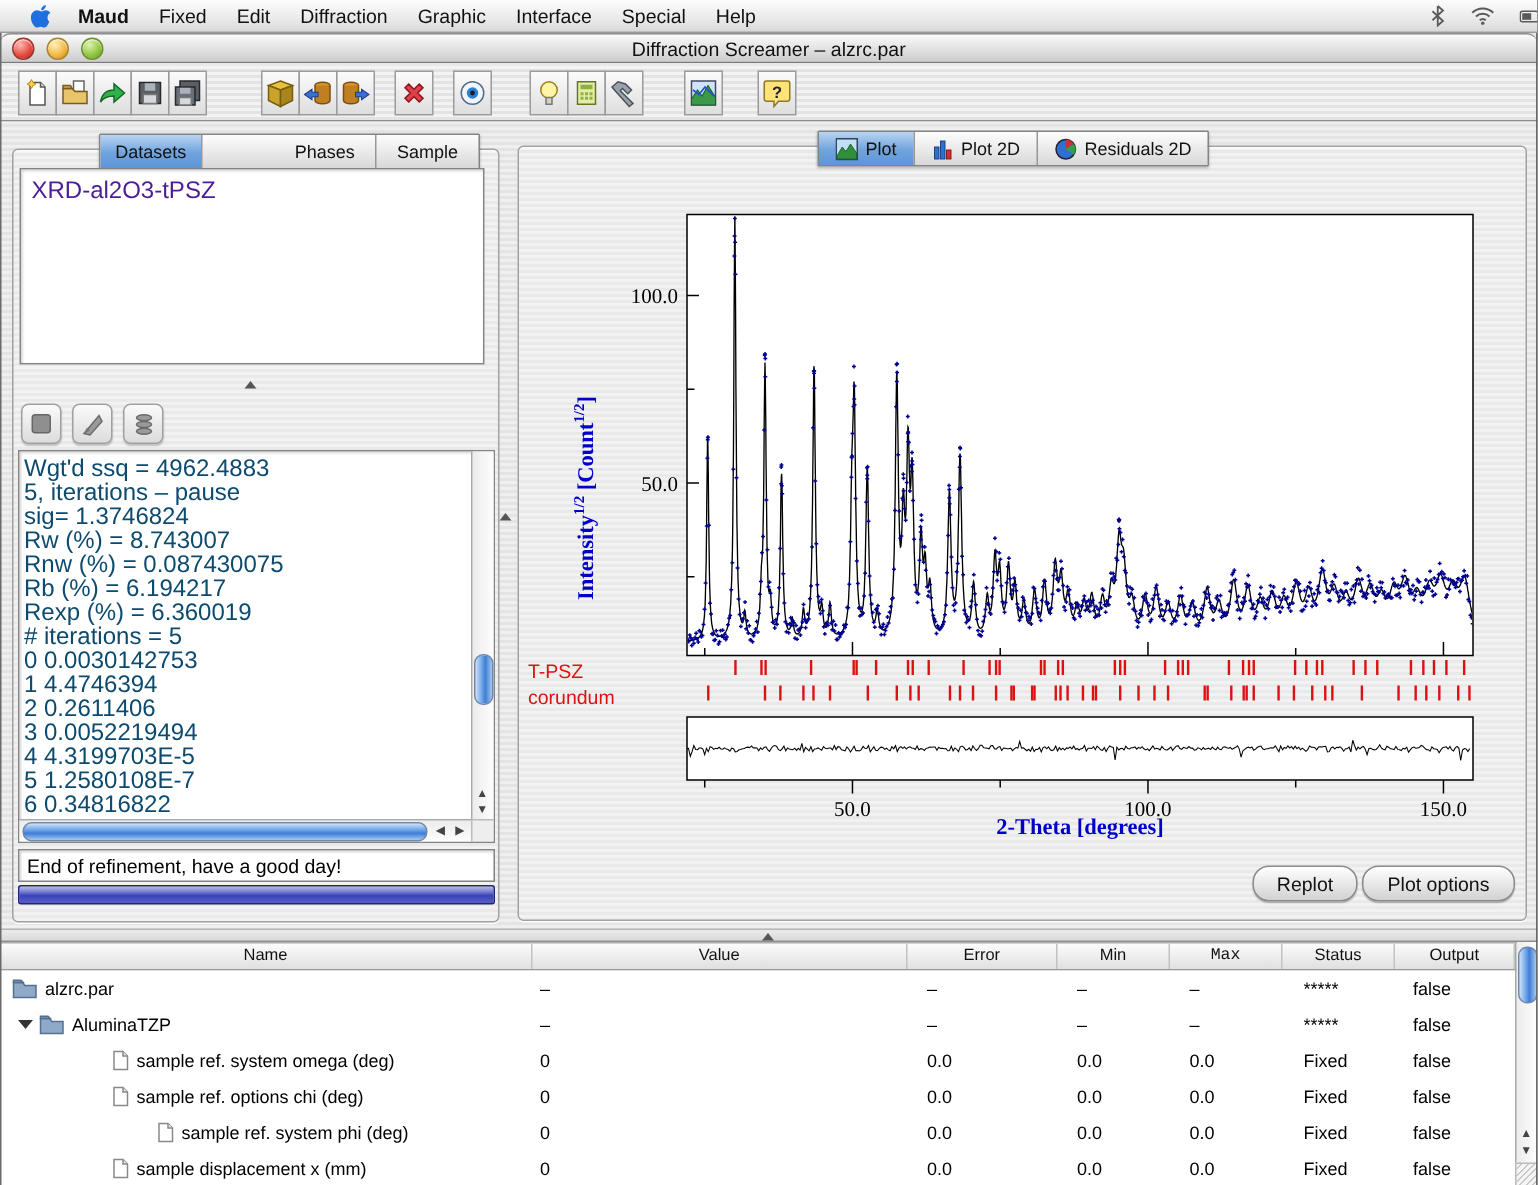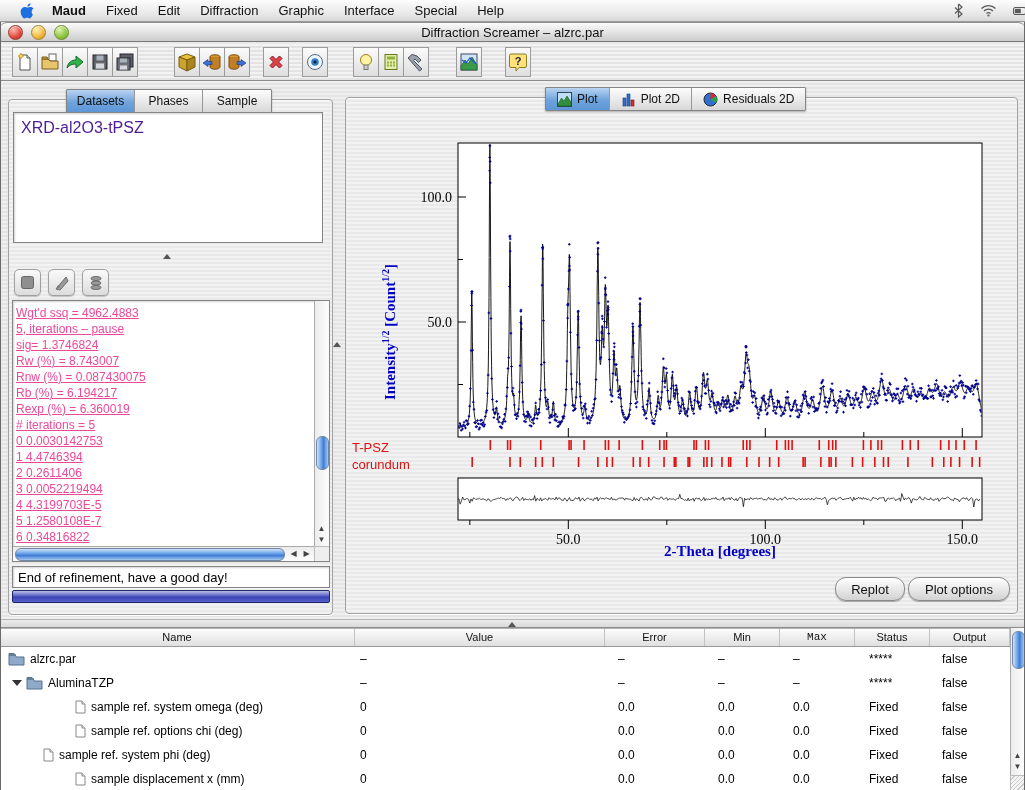--- a/index.html
+++ b/index.html
@@ -51,21 +51,21 @@
 
   .caret-up{width:0;height:0;border-left:4px solid transparent;border-right:4px solid transparent;border-bottom:5px solid #555;}
 
   .sq-btn{width:27px;height:27px;box-sizing:border-box;border:1px solid #a0a0a0;border-radius:5px;
     background:linear-gradient(#fafafa,#dcdcdc);display:flex;align-items:center;justify-content:center;margin-right:7px;
     box-shadow:0 1px 1px rgba(0,0,0,.2);}
 
   
   #output-box{left:12px;top:300px;width:318px;height:262px;}
   #output-lines{position:absolute;left:3px;top:4px;right:17px;bottom:17px;overflow:hidden;
-    font-size:12px;line-height:16px;color:#ec4899;white-space:pre;text-decoration:underline;}
+    font-size:16px;line-height:16px;color:#0c4a6e;white-space:pre;}
   .sb-track-v{position:absolute;right:0;top:0;bottom:15px;width:15px;border-left:1px solid #aaa;
     background:linear-gradient(90deg,#ececec,#fdfdfd);box-sizing:border-box;}
   .sb-track-h{position:absolute;left:0;right:15px;bottom:0;height:15px;border-top:1px solid #aaa;
     background:linear-gradient(180deg,#ececec,#fdfdfd);box-sizing:border-box;}
   .sb-thumb-v{position:absolute;left:1px;width:11px;border-radius:6px;border:1px solid #7188a8;
     background:linear-gradient(90deg,#cfe2f7,#5f9ae6 45%,#3f7dd4 60%,#a6c8ef);}
   .sb-thumb-h{position:absolute;top:1px;height:11px;border-radius:6px;border:1px solid #7188a8;
     background:linear-gradient(180deg,#cfe2f7,#5f9ae6 45%,#3f7dd4 60%,#a6c8ef);}
   .sb-arrow{position:absolute;font-size:8px;color:#444;width:13px;text-align:center;line-height:11px;}
   .sb-corner{position:absolute;right:0;bottom:0;width:15px;height:15px;background:#eee;border-left:1px solid #bbb;border-top:1px solid #bbb;box-sizing:border-box;}
@@ -300,21 +300,21 @@
     </div>
 
   <div class="abs pinstripe" style="left:0;top:81px;width:1025px;height:538px;"></div>
 
   <div class="abs panelbox pinstripe-lt" style="left:8px;top:99px;width:323px;height:514px;"></div>
 
   <div class="abs tabset" style="left:66px;top:89px;" id="left-tabs">
       <div class="tab selected" style="width: 68px;">
         <span>Datasets</span>
       </div>
-      <div class="tab" style="width: 68px;">
+      <div class="tab" style="width: 68px; margin-left: 48px;">
         <span>Phases</span>
       </div>
       <div class="tab" style="width: 68px;">
         <span>Sample</span>
       </div>
     </div>
 
   <div class="abs sunkenwhite" style="left:13px;top:112px;width:310px;height:131px;">
     <div style="font-size:16px;padding:6px 0 0 7px;color:#4c1d95;">XRD-al2O3-tPSZ</div>
   </div>
@@ -613,21 +613,21 @@
           <span>sample ref. options chi (deg)</span>
         </div>
         <div class="tcell" style="width: 250px; padding-left: 5px;">0</div>
         <div class="tcell" style="width: 100px; padding-left: 13px;">0.0</div>
         <div class="tcell" style="width: 75px; padding-left: 13px;">0.0</div>
         <div class="tcell" style="width: 75px; padding-left: 13px;">0.0</div>
         <div class="tcell" style="width: 75px; padding-left: 14px;">Fixed</div>
         <div class="tcell" style="width: 80px; padding-left: 12px;">false</div>
       </div>
       <div class="trow">
-        <div class="tcell namecell" style="width: 355px; padding-left: 43px;">
+        <div class="tcell namecell" style="width: 355px; padding-left: 105px;">
           <span style="display: flex; margin-right: 5px;">
             <svg width="11" height="14" viewBox="0 0 11 14">
               <path d="M1 1h6l3 3v9H1z" fill="#fff" stroke="#888"></path>
               <path d="M7 1v3h3" fill="#e8e8e8" stroke="#888"></path>
             </svg>
           </span>
           <span>sample ref. system phi (deg)</span>
         </div>
         <div class="tcell" style="width: 250px; padding-left: 5px;">0</div>
         <div class="tcell" style="width: 100px; padding-left: 13px;">0.0</div>

